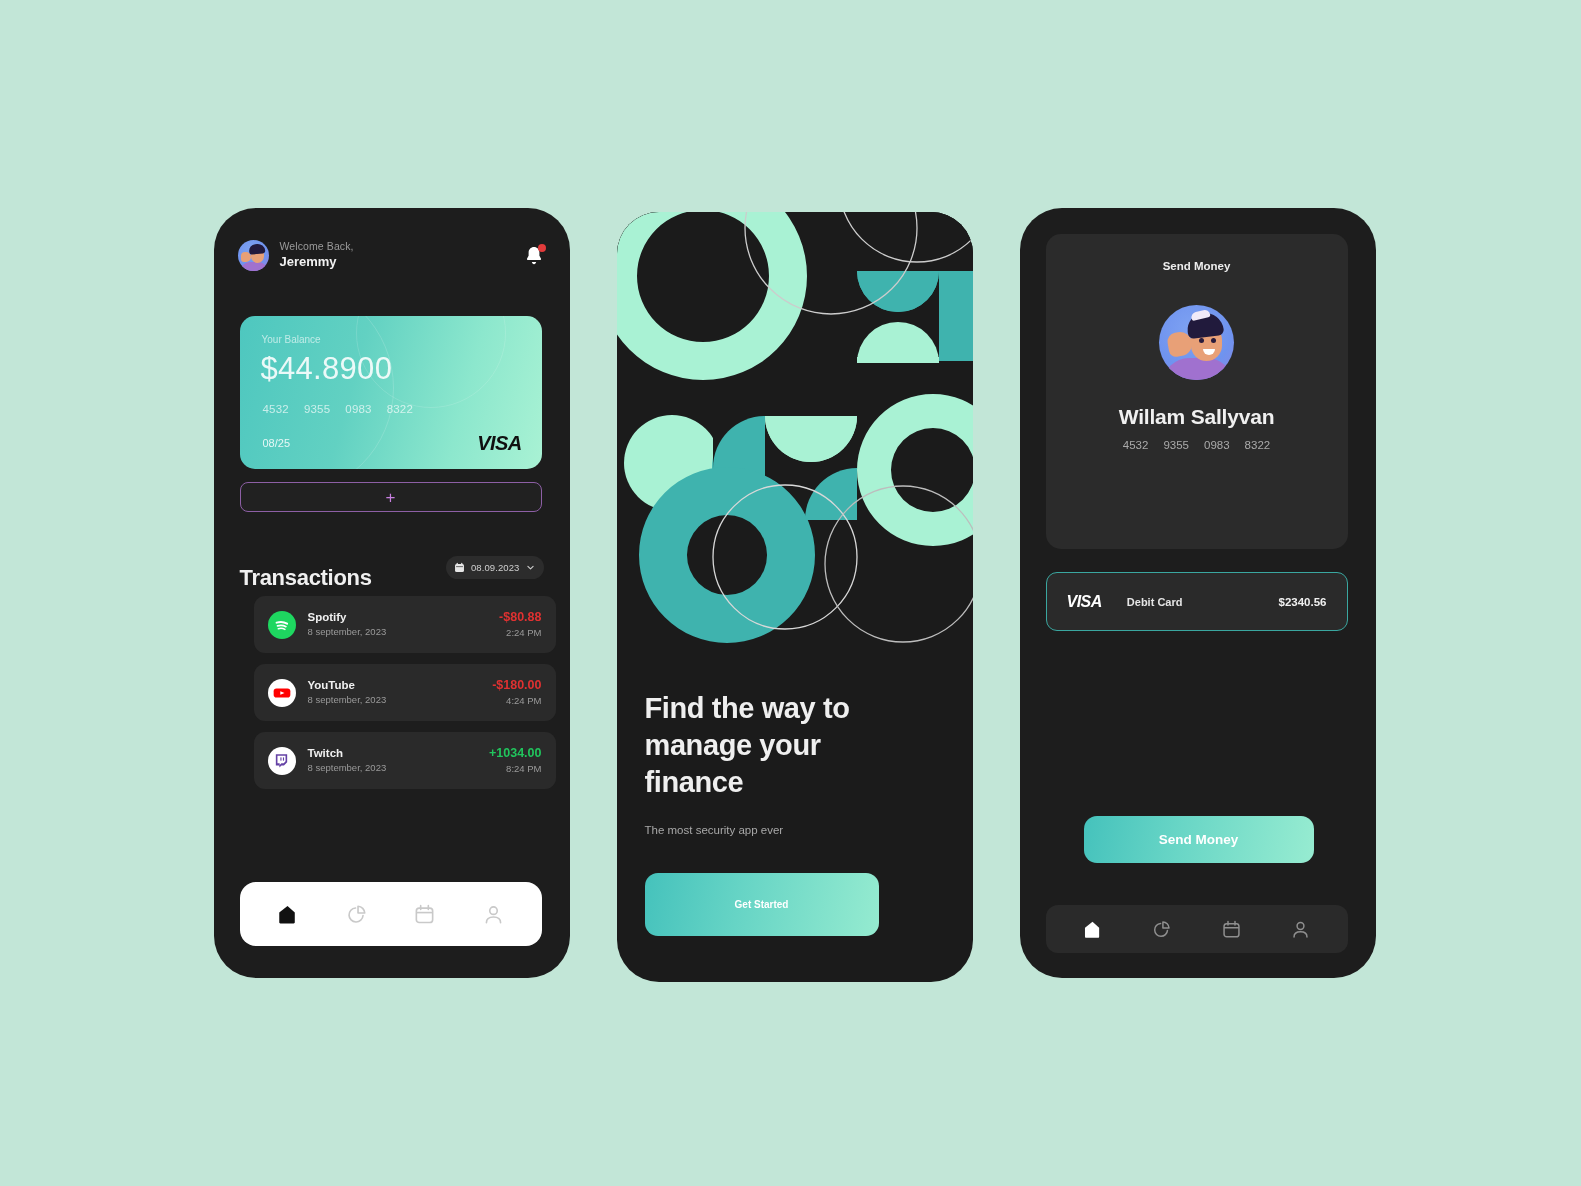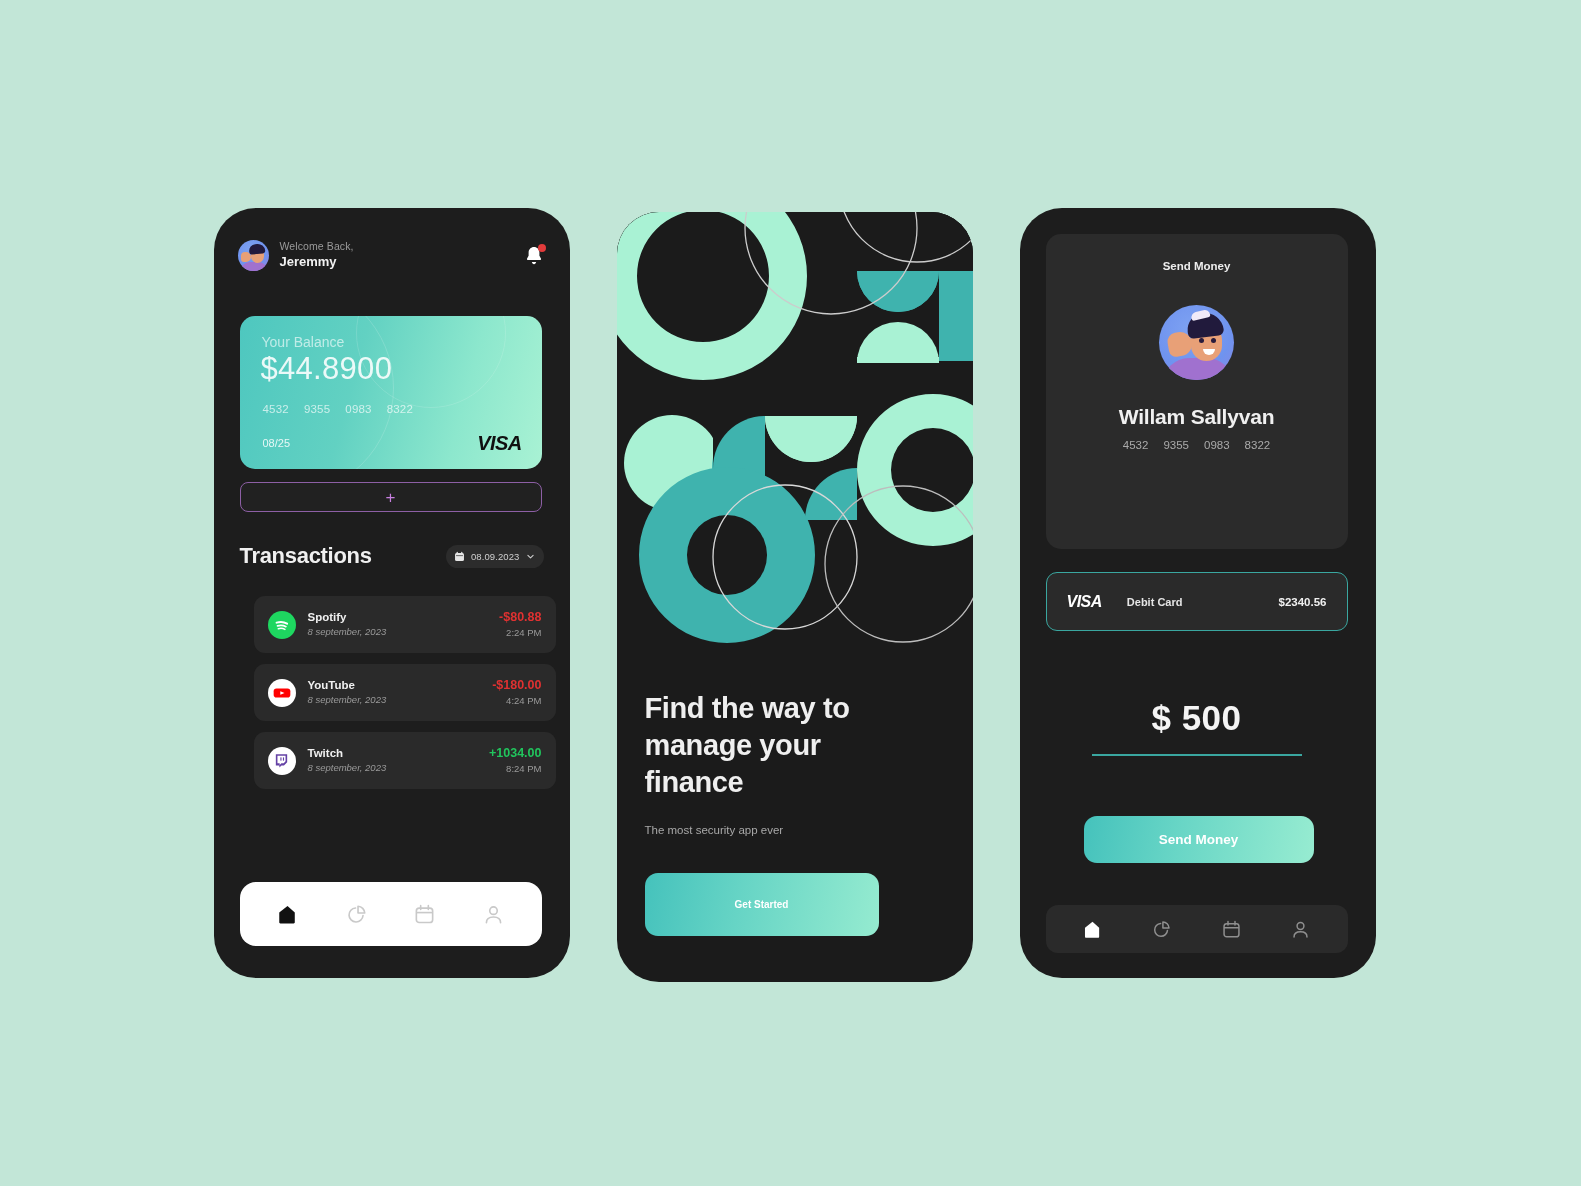--- a/index.html
+++ b/index.html
@@ -125,21 +125,21 @@
   .bc-circ2 {
     position: absolute;
     width: 150px; height: 150px;
     border-radius: 50%;
     border: 1px solid rgba(255,255,255,.14);
     left: 116px; top: -58px;
   }
   .bc-label {
     position: absolute;
     left: 22px; top: 18px;
-    font-size: 14px;
+    font-size: 10px;
     color: rgba(255,255,255,.62);
   }
   .bc-amount {
     position: absolute;
     left: 21px; top: 35px;
     font-size: 31px;
     color: rgba(255,255,255,.88);
     letter-spacing: .3px;
   }
   .bc-number {
@@ -188,20 +188,21 @@
     position: absolute;
     top: 335px; left: 26px; right: 26px;
     display: flex;
     align-items: center;
   }
   .tx-title {
     font-size: 22px;
     font-weight: bold;
     color: #f0f0f0;
     letter-spacing: -.3px;
+    margin-top: 22px;
   }
   .date-pill {
     margin-left: auto;
     height: 23px;
     border-radius: 12px;
     background: #2c2c2c;
     display: flex;
     align-items: center;
     gap: 6px;
     padding: 0 9px 0 8px;
@@ -241,21 +242,20 @@
   .tx-mid { margin-left: 12px; line-height: 1.35; }
   .tx-name {
     font-size: 11.5px;
     font-weight: bold;
     color: #f0f0f0;
   }
   .tx-date {
     font-size: 9.5px;
     color: #9a9a9a;
     margin-top: 1px;
-    font-style: italic;
   }
   .tx-right {
     margin-left: auto;
     text-align: right;
     line-height: 1.35;
   }
   .tx-amt {
     font-size: 12.5px;
     font-weight: bold;
   }
@@ -717,24 +717,20 @@
         <span>8322</span>
       </div>
     </div>
 
     <div class="debit-row">
       <div class="debit-visa">VISA</div>
       <div class="debit-label">Debit Card</div>
       <div class="debit-amt">$2340.56</div>
     </div>
 
-    <div class="amount-zone">
-      <div class="amount-big">$ 500</div>
-      <div class="amount-rule"></div>
-    </div>
 
     <div class="send-btn">Send Money</div>
 
     <div class="nav-dark">
       <div class="nav-item">
         <svg width="21" height="21" viewBox="0 0 24 24">
           <path d="M12 3.2L3.4 10v10.2c0 .6.5 1.1 1.1 1.1h14c.6 0 1.1-.5 1.1-1.1V10L12 3.2z" fill="#ffffff"></path>
         </svg>
       </div>
       <div class="nav-item">

